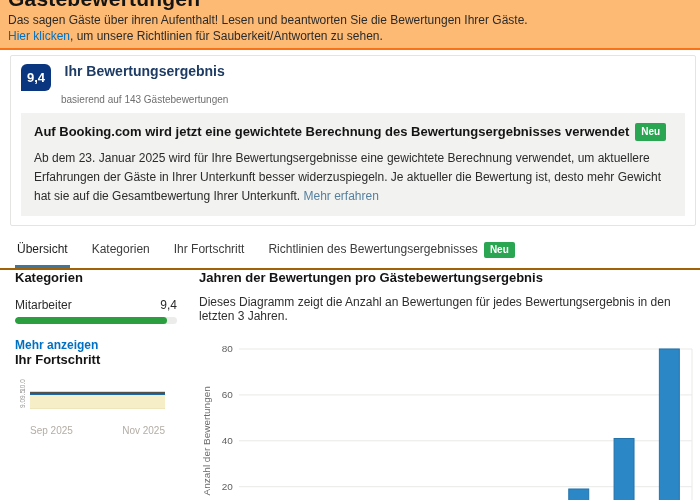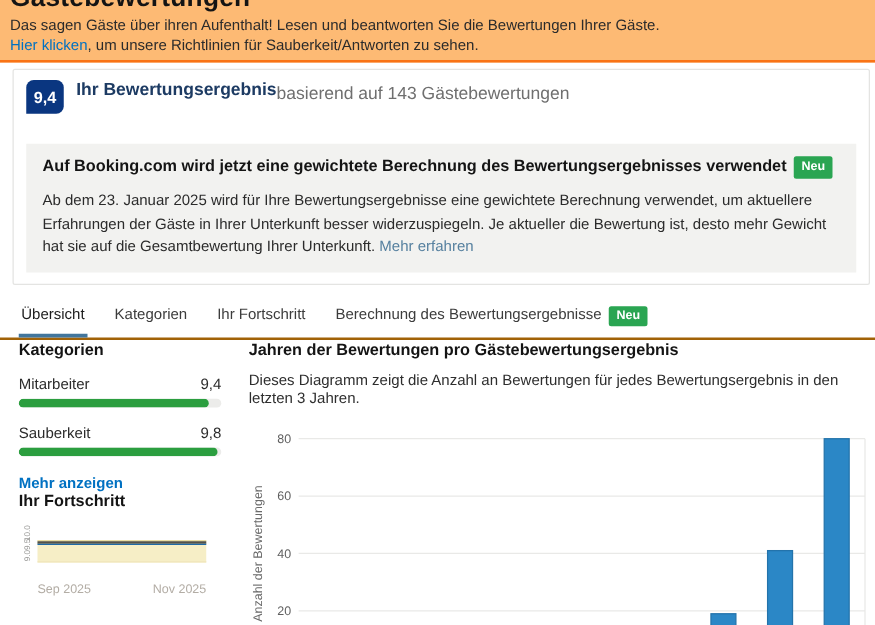--- a/index.html
+++ b/index.html
@@ -12,25 +12,25 @@
   .header { background:#fdba74; height:50px; position:relative; overflow:hidden; border-bottom:2px solid #f97316; }
   .header h1 { position:absolute; top:-13px; left:8px; margin:0; font-size:21px; font-weight:bold; color:#141414; letter-spacing:.2px; }
   .header .sub1 { position:absolute; top:13px; left:8px; margin:0; font-size:12px; color:#2b2b2b; }
   .header .sub2 { position:absolute; top:29px; left:8px; margin:0; font-size:12px; color:#2b2b2b; }
   .link { color:#0071c2; text-decoration:none; cursor:pointer; }
   
   .score-card { margin:5px 4px 0 10px; border:1px solid #e4e4e2; background:#fff; border-radius:2px; padding:8px 10px 9px; }
   .score-row { display:flex; align-items:flex-start; }
   .score-badge { color:#fff; font-weight:bold; font-size:13px; min-width:30px; height:27px;
     display:flex; align-items:center; justify-content:center; border-radius:6px 6px 6px 0; margin-right:10px; }
-  .score-texts { display:flex; flex-direction:row; }
+  .score-texts { display:flex; flex-direction:column;text-align:center; }
   .score-title { font-size:14px; font-weight:bold; color:#1d3b63; line-height:1.1; }
-  .score-sub { font-size:14px; color:#6f6f6f; margin-top:2px; }
+  .score-sub { font-size:10px; color:#6f6f6f; margin-top:15px; }
   
-  .notice { background:#f2f2f0; margin-top:24px; padding:10px 13px 11px; }
+  .notice { background:#f2f2f0; margin-top:8px; padding:10px 13px 11px; }
   .notice-title { font-size:13px; font-weight:bold; color:#141414; line-height:1.3; }
   .badge-neu { display:inline-block; color:#fff; font-size:10px; font-weight:bold; padding:2px 6px 3px;
     border-radius:2px; margin-left:6px; vertical-align:1px; }
   .notice-body { font-size:12px; color:#2b2b2b; line-height:1.55; margin-top:8px; }
   .muted-link { color:#56809f; cursor:pointer; }
   
   .tabs { display:flex; align-items:flex-start; padding:14px 0 0 15px; border-bottom:2px solid #a16207; }
   .tab { font-size:12px; color:#3c3c3c; margin-right:20px; padding:2px 2px 9px; cursor:pointer; white-space:nowrap; }
   .tab.active { border-bottom:3px solid #41759c; color:#1c1c1c; }
   .tab .badge-neu { vertical-align:0; }
@@ -83,47 +83,38 @@
   <div class="notice">
     <div class="notice-title"><span>Auf Booking.com wird jetzt eine gewichtete Berechnung des Bewertungsergebnisses verwendet</span><span class="badge-neu" style="background: rgb(42, 165, 82);">Neu</span></div>
     <div class="notice-body"><span>Ab dem 23. Januar 2025 wird für Ihre Bewertungsergebnisse eine gewichtete Berechnung verwendet, um aktuellere Erfahrungen der Gäste in Ihrer Unterkunft besser widerzuspiegeln. Je aktueller die Bewertung ist, desto mehr Gewicht hat sie auf die Gesamtbewertung Ihrer Unterkunft.</span> <span class="muted-link">Mehr erfahren</span></div>
   </div>
 </div>
 
 <div class="tabs">
   <div class="tab active">Übersicht</div>
   <div class="tab">Kategorien</div>
   <div class="tab">Ihr Fortschritt</div>
-  <div class="tab"><span>Berechnung des Bewertungsergebnisse</span><span class="badge-neu" style="background: rgb(42, 165, 82);">Neu</span></div>
+  <div class="tab"><span>Richtlinien des Bewertungsergebnisses</span><span class="badge-neu" style="background: rgb(42, 165, 82);">Neu</span></div>
 </div>
 
 <div class="content">
 
   <div class="left-col">
     <h3 class="section cat-heading">Kategorien</h3>
 
     <div class="cat-item">
       <div class="cat-row">
         <span>Mitarbeiter</span>
         <span>9,4</span>
       </div>
       <div class="cat-track">
         <div class="cat-fill" style="width: 94%; background: rgb(43, 158, 63);"></div>
       </div>
     </div>
 
-    <div class="cat-item">
-      <div class="cat-row">
-        <span>Sauberkeit</span>
-        <span>9,8</span>
-      </div>
-      <div class="cat-track">
-        <div class="cat-fill" style="width: 98%; background: rgb(43, 158, 63);"></div>
-      </div>
-    </div>
 
 
     <div class="more-link"><span class="link">Mehr anzeigen</span></div>
 
     <h3 class="section progress-heading">Ihr Fortschritt</h3>
 
     <div class="mini-chart">
       <div class="mini-y">
         <span>10.0</span>
         <span>9.5</span>

